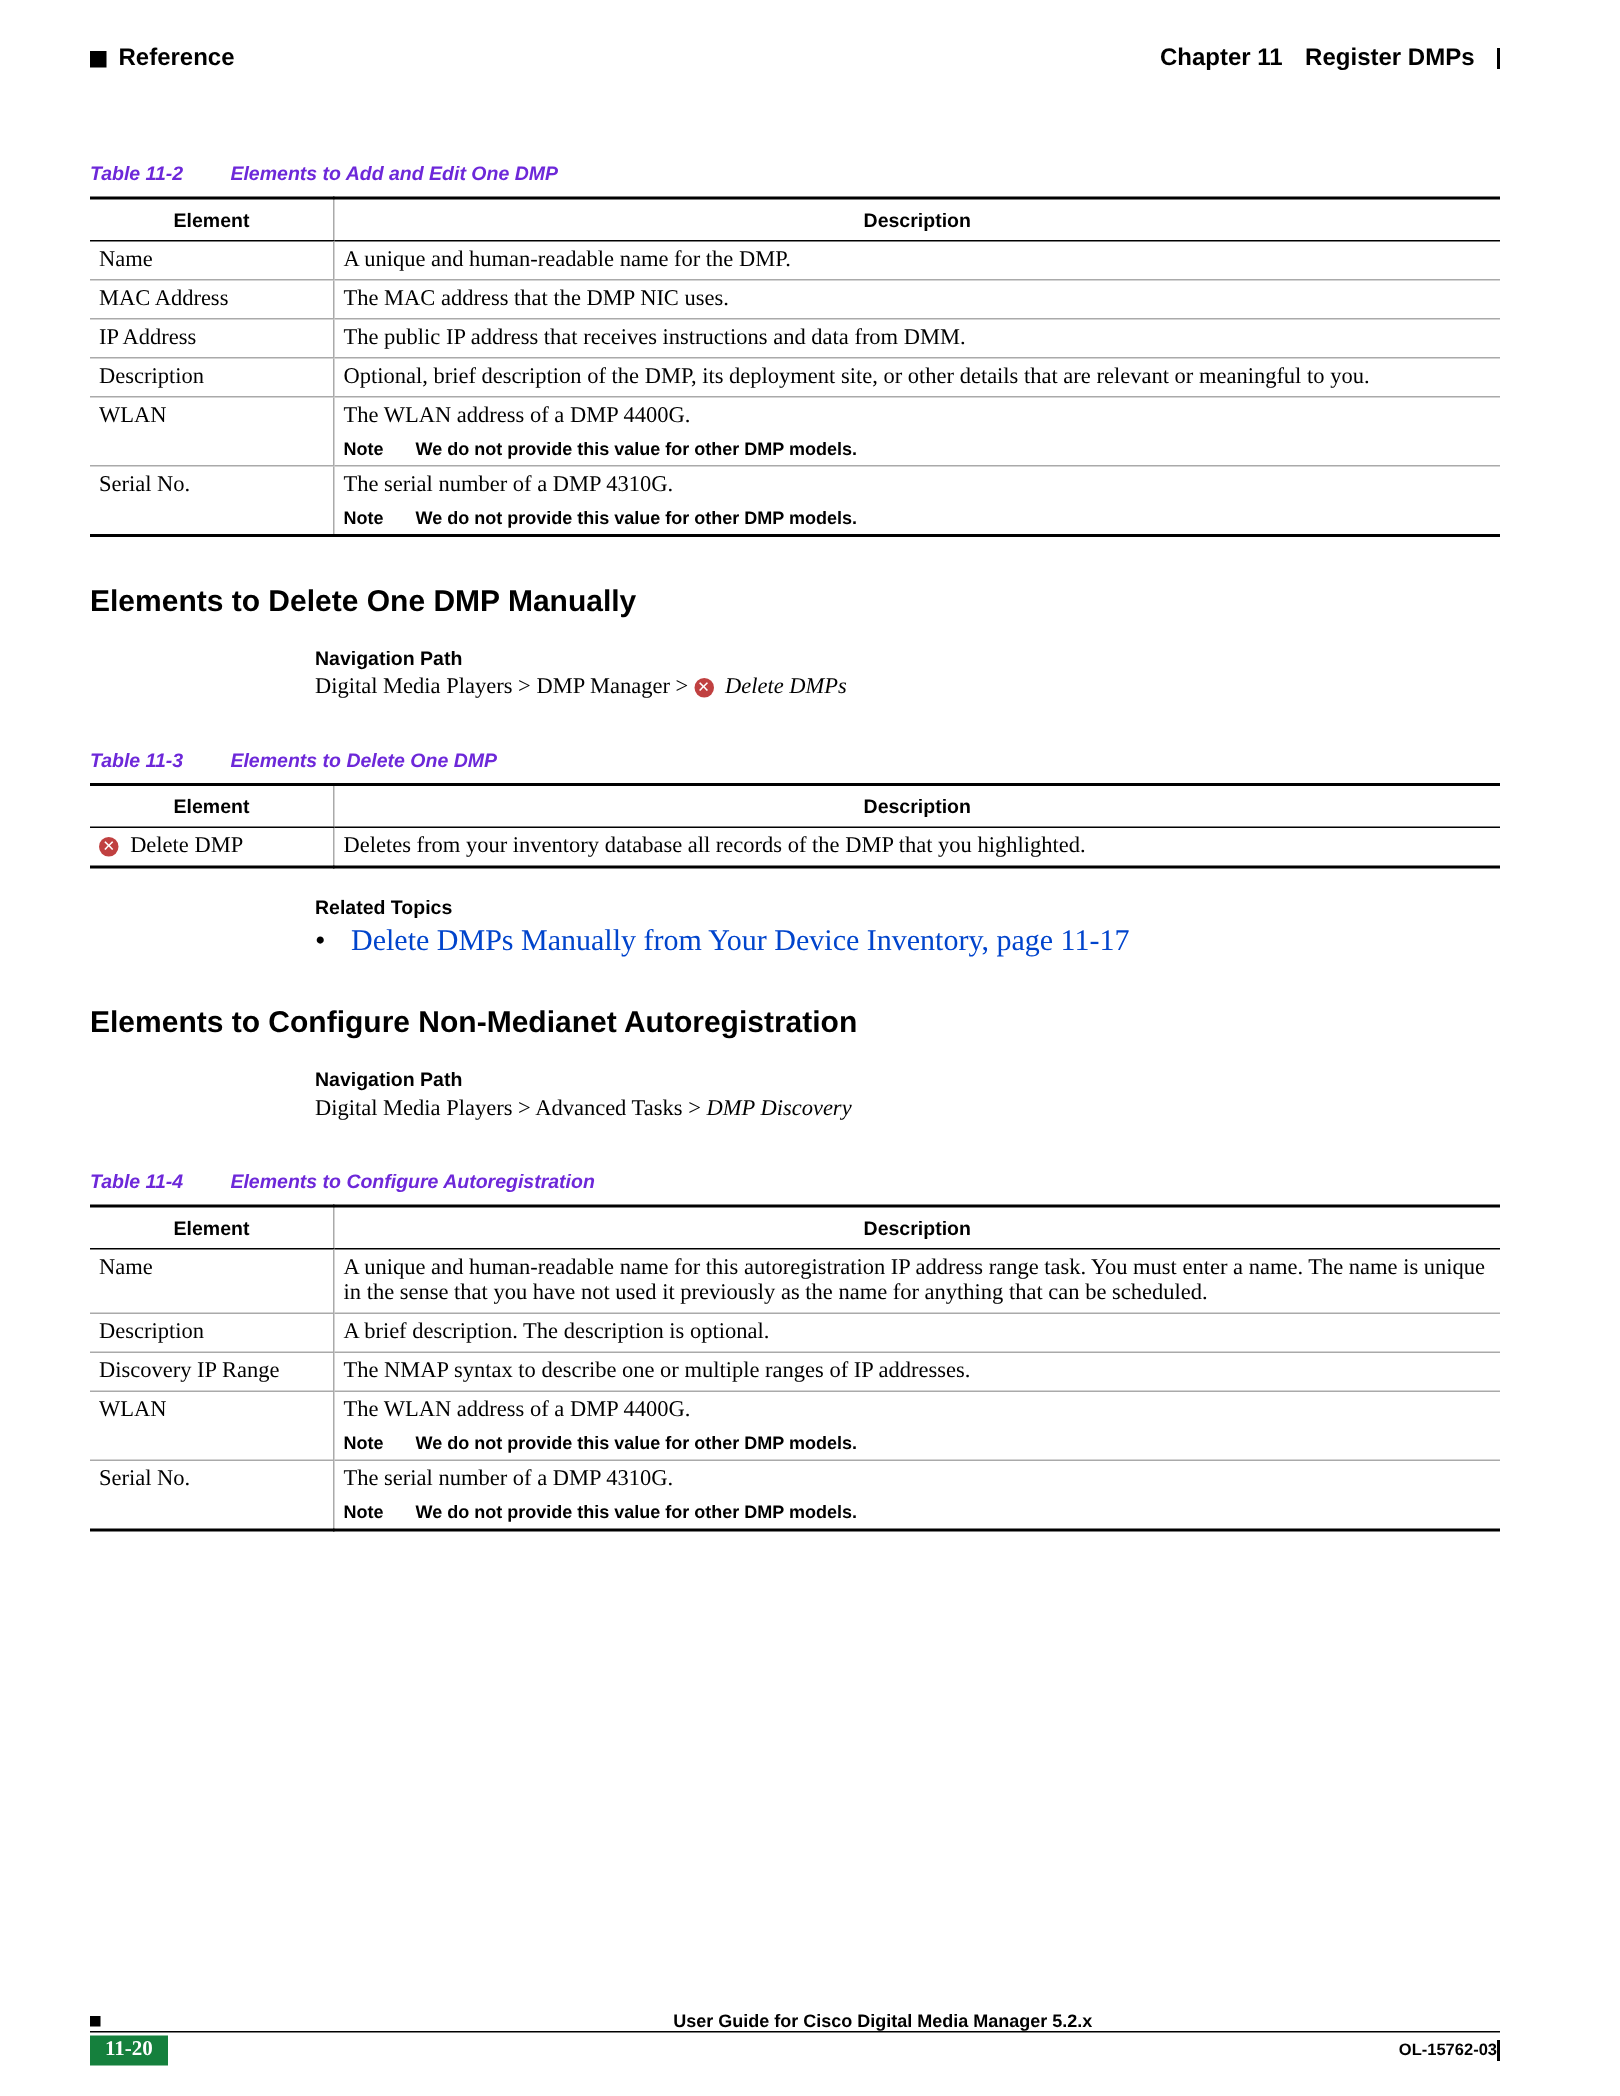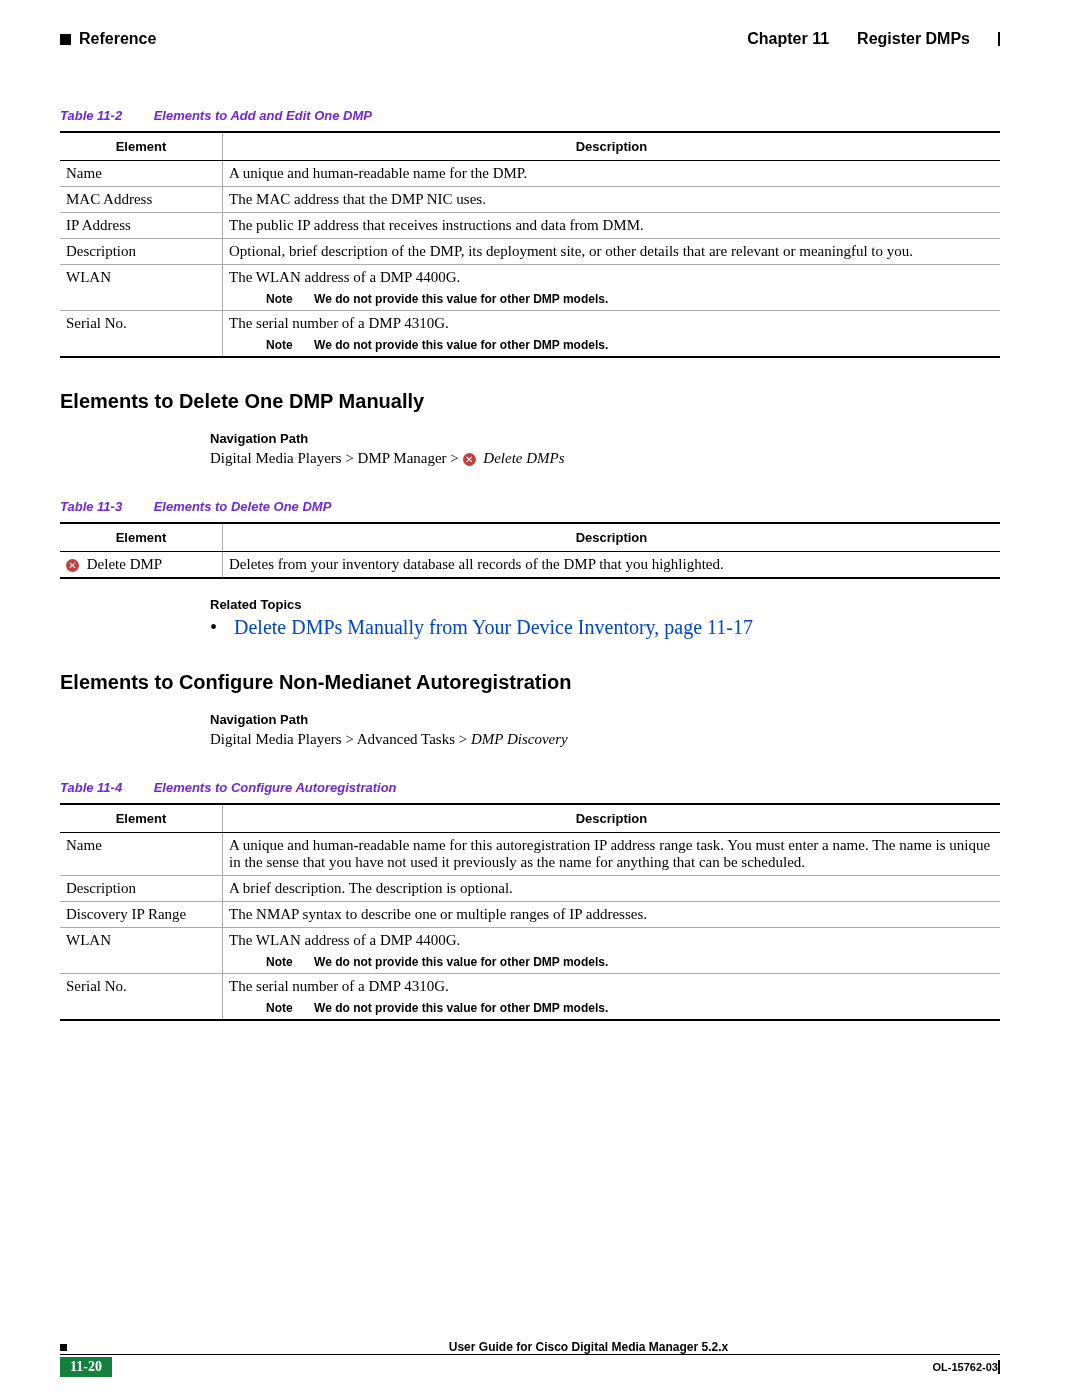--- a/index.html
+++ b/index.html
@@ -19,21 +19,21 @@
   .header-row {
     display: flex;
     justify-content: space-between;
     align-items: center;
     font-family: Arial, Helvetica, sans-serif;
     font-size: 16px;
     font-weight: bold;
     margin-bottom: 60px;
   }
   .header-left { display:flex; align-items:center; gap:8px; }
-  .header-right { display:flex; align-items:center; gap:28px;justify-content:center; }
+  .header-right { display:flex; align-items:center; gap:15px;justify-content:center; }
   .black-square { width:11px; height:11px; background:#000; display:inline-block; }
   .hr-vert { width:2px; height:14px; background:#000; display:inline-block; }
   .table-caption {
     font-family: Arial, Helvetica, sans-serif;
     font-size: 13px;
     font-weight: bold;
     font-style: italic;
     color: #6d28d9;
     margin: 32px 0 8px 0;
   }
@@ -62,21 +62,20 @@
     border-left: 1px solid #aaa;
     vertical-align: top;
     font-family: "Times New Roman", serif;
   }
   table.data td:first-child { border-left: none; }
   .col-elem { width: 150px; }
   .note-row {
     font-family: Arial, Helvetica, sans-serif;
     font-size: 12px;
     margin-top: 6px;
-    margin-left: 37px;
   }
   .note-row .note-label { font-weight: bold; margin-right: 18px; }
   .note-row .note-text { font-weight: bold; }
   h2.section {
     font-family: Arial, Helvetica, sans-serif;
     font-size: 20px;
     font-weight: bold;
     margin: 32px 0 18px 0;
   }
   .navpath-label, .related-label {

